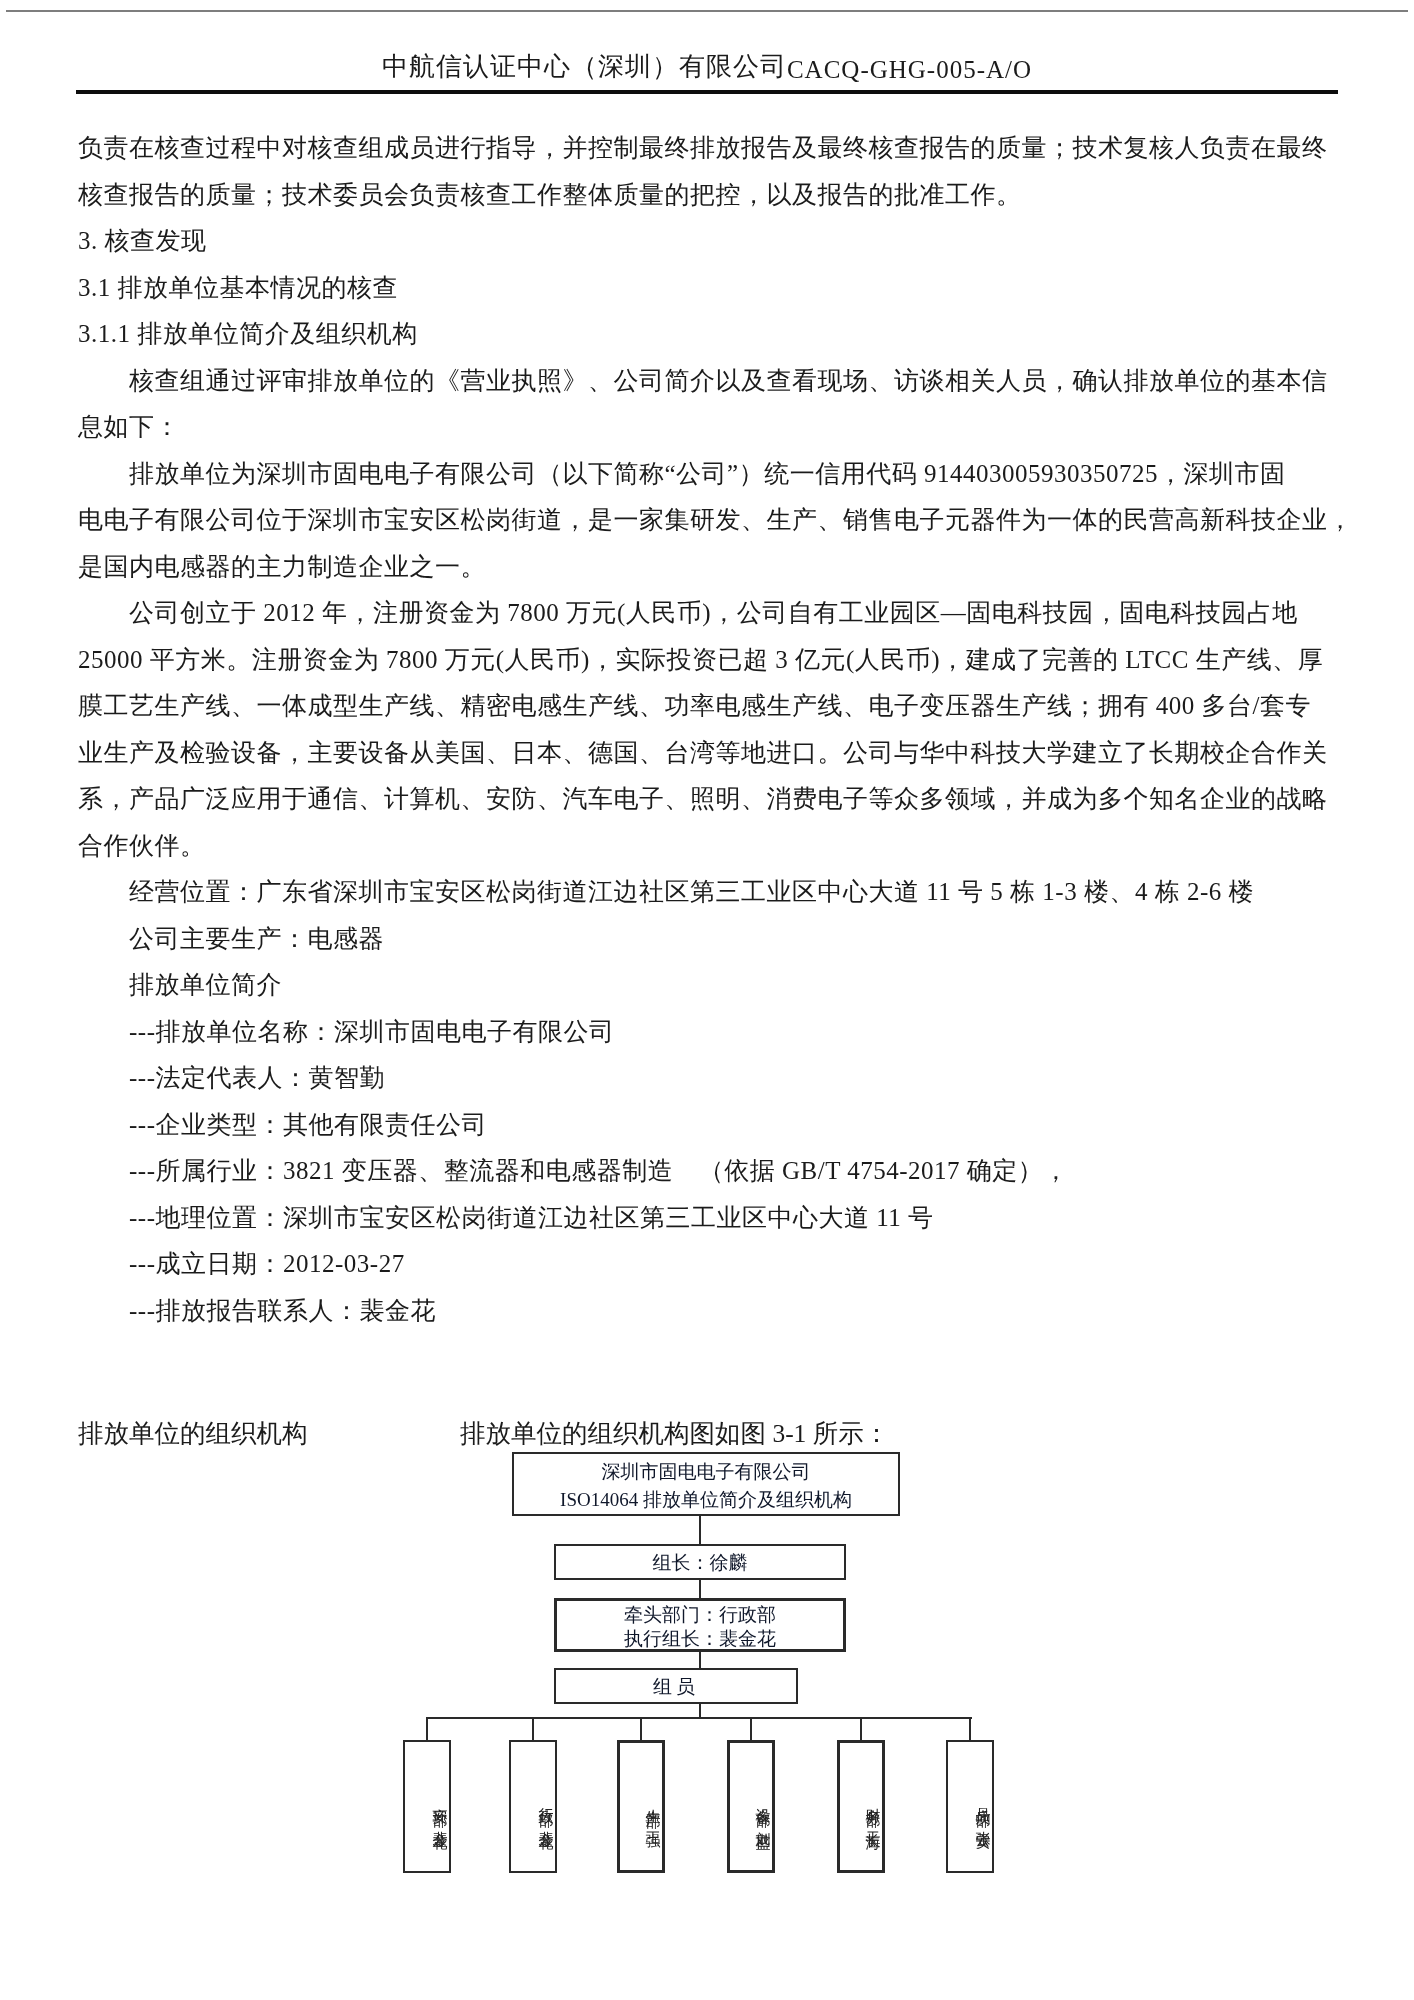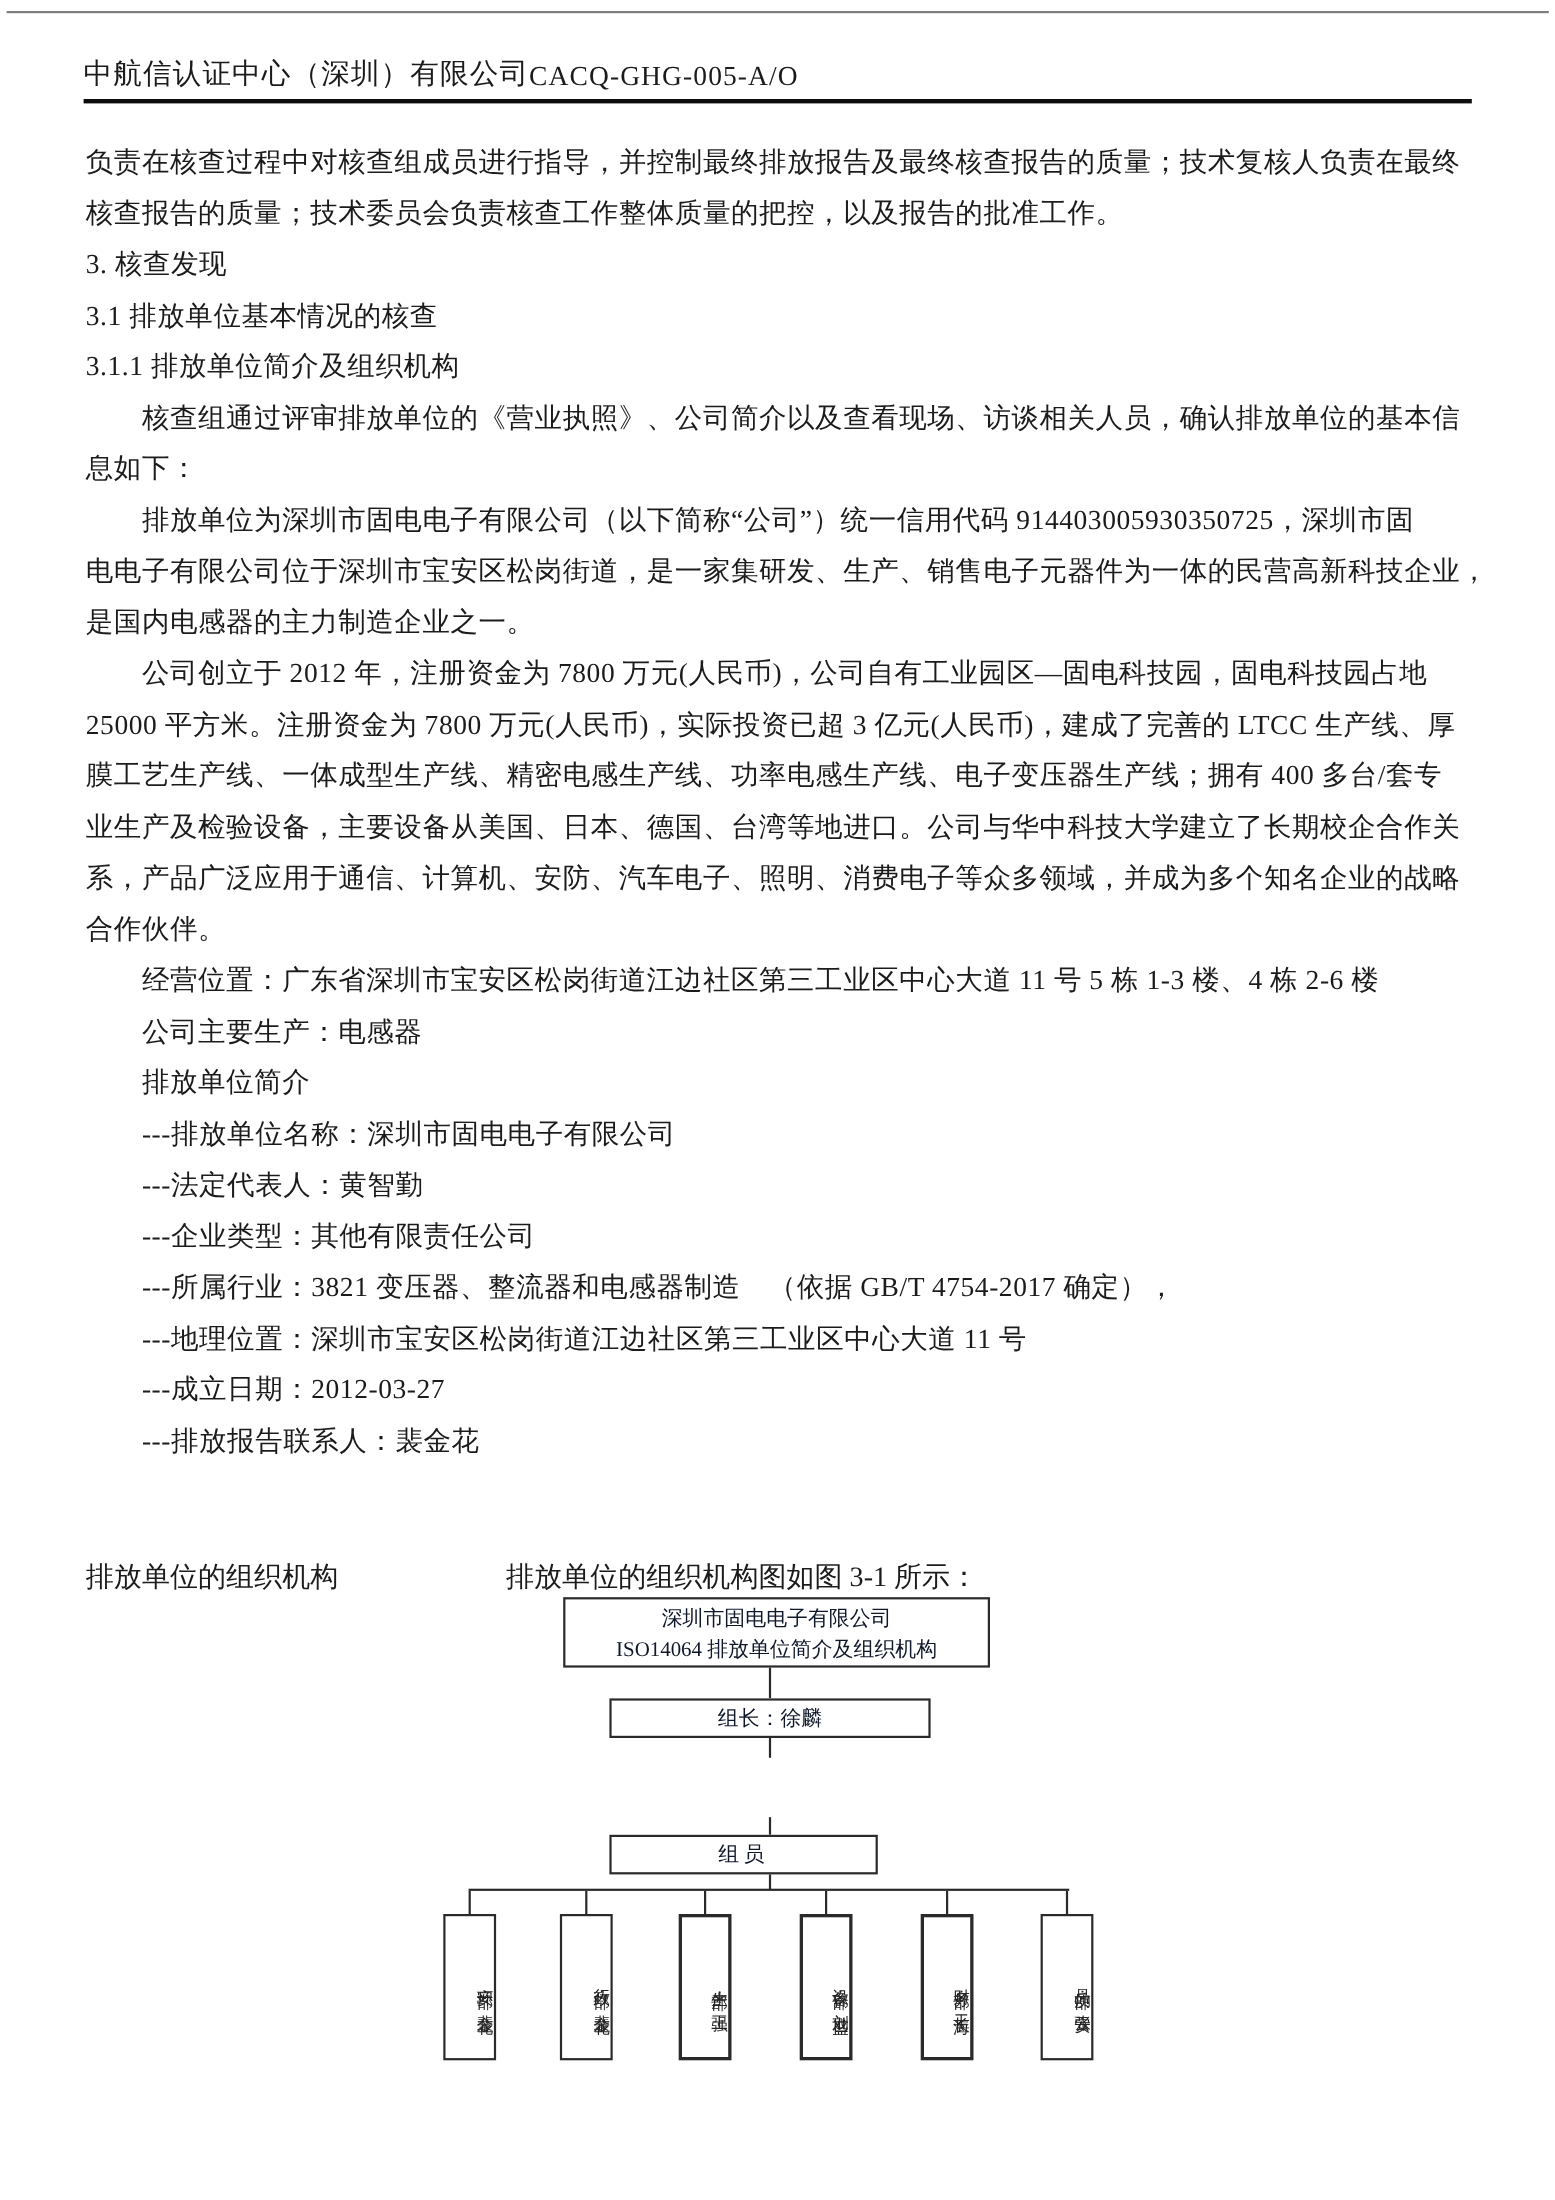--- a/index.html
+++ b/index.html
@@ -12,21 +12,21 @@
     color:#1b1b1b;
     overflow:hidden;
   }
   .scan-topline{
     position:absolute;left:6px;right:6px;top:10px;height:2px;
     background:#7e7e7e;
   }
   .doc-header{
     position:absolute;left:76px;right:76px;top:44px;
     height:40px;
-    display:flex;justify-content:flex-start;align-items:flex-end;
+    display:flex;justify-content:center;align-items:flex-end;
     border-bottom:4px solid #0d0d0d;
     padding-bottom:6px;
   }
   .doc-header .hleft{font-size:26px;letter-spacing:1px;}
   .doc-header .hright{font-size:25px;letter-spacing:1px;}
   .doc-body{
     position:absolute;left:78px;right:70px;top:125px;
   }
   .bline{
     font-size:25px;
@@ -174,20 +174,24 @@
       <div>深圳市固电电子有限公司</div>
       <div>ISO14064 排放单位简介及组织机构</div>
     </div>
 
     <div class="conn v1"></div>
 
     <div class="cbox box-leader">组长：徐麟</div>
 
     <div class="conn v2"></div>
 
+    <div class="cbox thick box-leaddept">
+      <div>牵头部门：行政部</div>
+      <div>执行组长：裴金花</div>
+    </div>
 
     <div class="conn v3"></div>
 
     <div class="cbox box-members">组员</div>
 
     <div class="conn v4"></div>
     <div class="conn hbar"></div>
     <div class="conn drop d1"></div>
     <div class="conn drop d2"></div>
     <div class="conn drop d3"></div>

